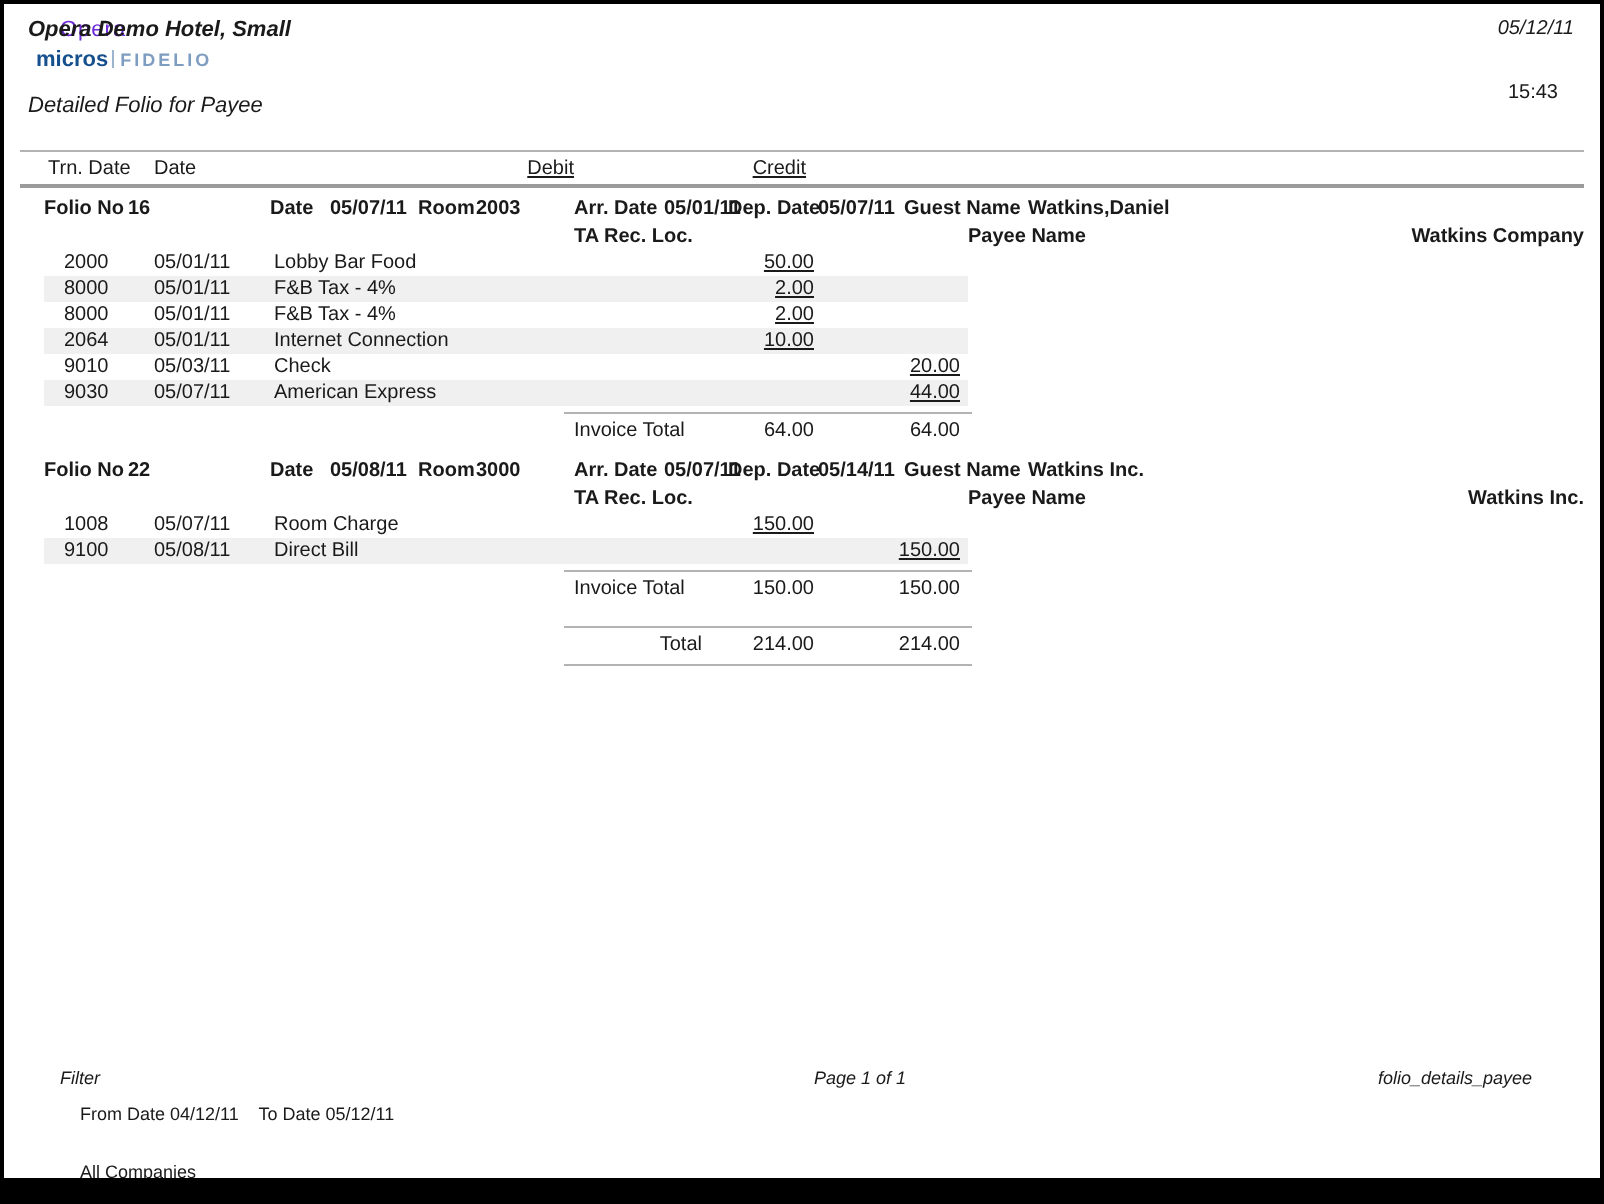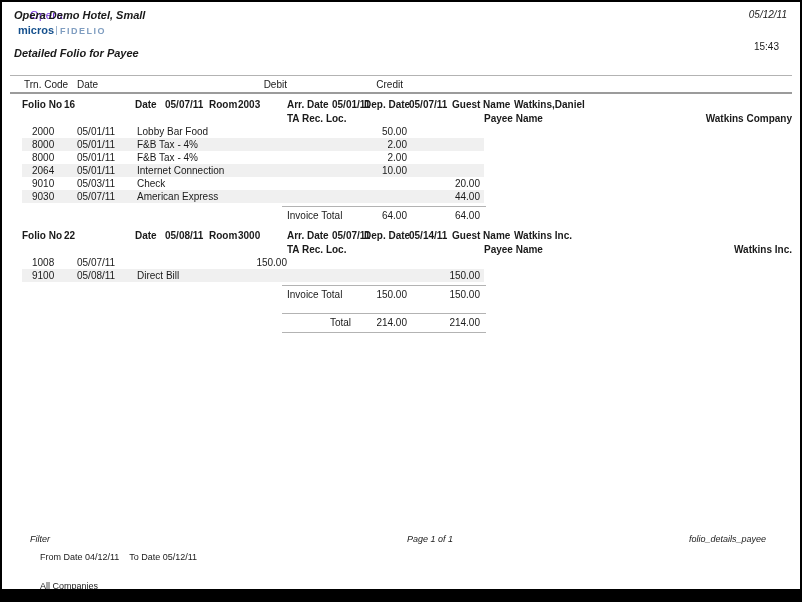--- a/index.html
+++ b/index.html
@@ -12,37 +12,37 @@
   
   .brand{position:absolute;top:7px;left:16px;line-height:12px;}
   .opera-word{display:block;margin-left:12px;font-size:11px;color:#6d28d9;letter-spacing:.5px;}
   .micros-line{display:block;margin-top:2px;white-space:nowrap;}
   .micros{font-weight:bold;color:#15508d;font-size:11px;}
   .logo-sep{display:inline-block;width:1px;height:9px;background:#9db4cf;margin:0 3px 0 2px;vertical-align:-1px;}
   .fidelio{color:#7f9dc0;font-size:9px;letter-spacing:1.5px;font-weight:bold;}
   
   .center-block{position:absolute;top:7px;left:12px;width:764px;text-align:left;}
   .hotel-name{font-size:11px;font-weight:bold;font-style:italic;}
-  .report-title{margin-top:26px;font-size:11px;font-weight:bold;font-style:italic;}
+  .report-title{margin-top:26px;font-size:11px;font-weight:normal;font-style:italic;}
   
   .stamp-date{position:absolute;top:7px;right:13px;font-size:10px;font-style:italic;}
   .stamp-time{position:absolute;top:39px;right:21px;font-size:10px;}
   
   .table{position:absolute;top:73px;left:0;right:0;font-size:10px;}
   .rule{border-top:1px solid #b3b3b3;margin:0 8px;height:0;}
   .rule.thick{border-top:2px solid #9b9b9b;}
   .cols,.trow{
     display:grid;grid-template-columns:55px 57px 153px 120px 77px;
     margin-left:20px;width:462px;line-height:13px;height:13px;white-space:nowrap;
   }
   .cols{height:15px;align-items:end;padding-bottom:1px;}
   .cols .c-code{padding-left:2px;}
   .trow .c-code{padding-left:10px;}
   .c-desc{padding-left:3px;}
-  .c-debit,.c-credit{text-align:right;}
+  .c-debit,.c-credit{text-align:right;text-decoration:underline;}
   .c-credit{padding-right:4px;}
   .txn-rows .trow:nth-of-type(even){background:#f0f0f0;}
   
   .folio{margin-top:4px;}
   .folio2{margin-top:7px;}
   .folio-line{
     display:grid;grid-template-columns:42px 71px 30px 44px 29px 49px 45px 32px 45px 43px 62px 1fr;
     margin:0 8px 0 20px;font-weight:bold;line-height:13.5px;white-space:nowrap;
   }
   .gc7{grid-column:7 / span 4;}
@@ -79,21 +79,21 @@
     <div class="report-title">Detailed Folio for Payee</div>
   </div>
 
   <div class="stamp-date">05/12/11</div>
   <div class="stamp-time">15:43</div>
 
   <div class="table">
     <div class="rule"></div>
 
     <div class="cols">
-      <div class="c-code">Trn. Code</div>
+      <div class="c-code">Trn. Date</div>
       <div class="c-date">Date</div>
       <div class="c-debit">Debit</div>
       <div class="c-credit">Credit</div>
     </div>
     <div class="rule thick"></div>
 
     <div class="folio">
       <div class="folio-line">
         <div>Folio No</div>
         <div>16</div>
@@ -192,20 +192,21 @@
         <div class="gc7">TA Rec. Loc.</div>
         <div class="gc11">Payee Name</div>
         <div class="gc12">Watkins Inc.</div>
       </div>
 
       <div class="txn-rows">
 
           <div class="trow">
             <div class="c-code">1008</div>
             <div class="c-date">05/07/11</div>
+            <div class="c-desc">Room Charge</div>
             <div class="c-debit">150.00</div>
             <div class="c-credit"></div>
           </div>
 
           <div class="trow">
             <div class="c-code">9100</div>
             <div class="c-date">05/08/11</div>
             <div class="c-desc">Direct Bill</div>
             <div class="c-debit"></div>
             <div class="c-credit">150.00</div>

